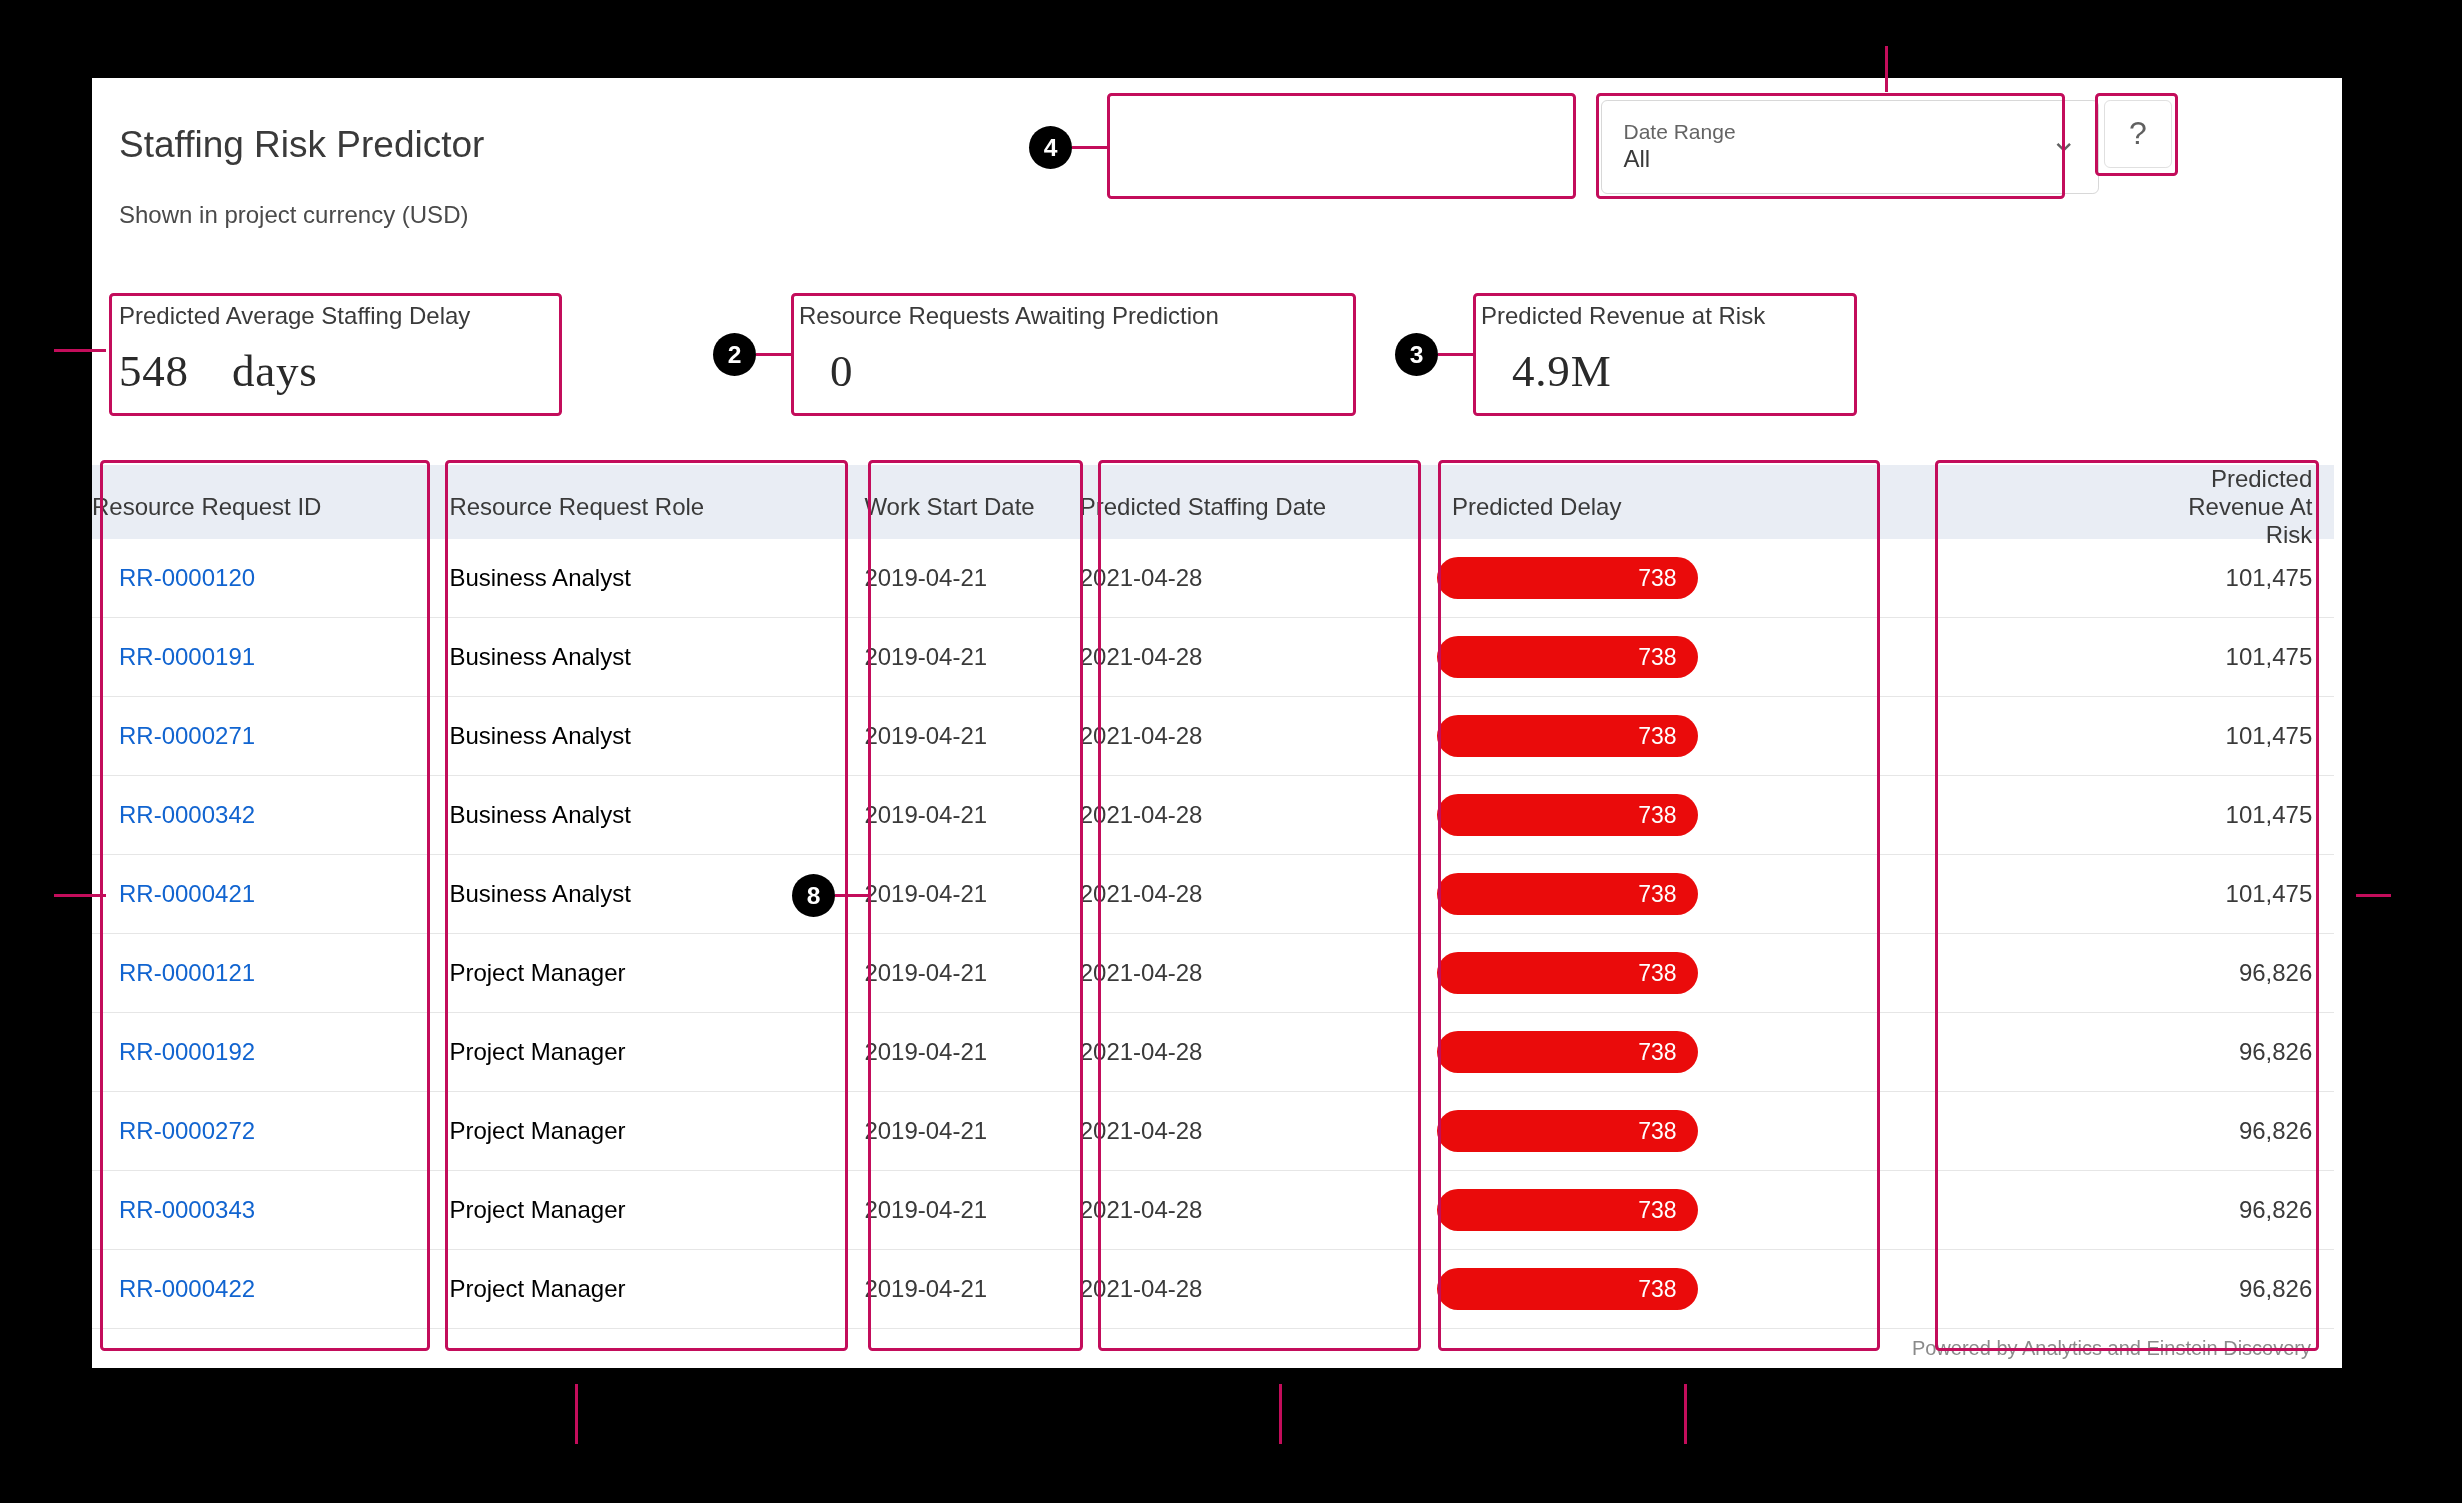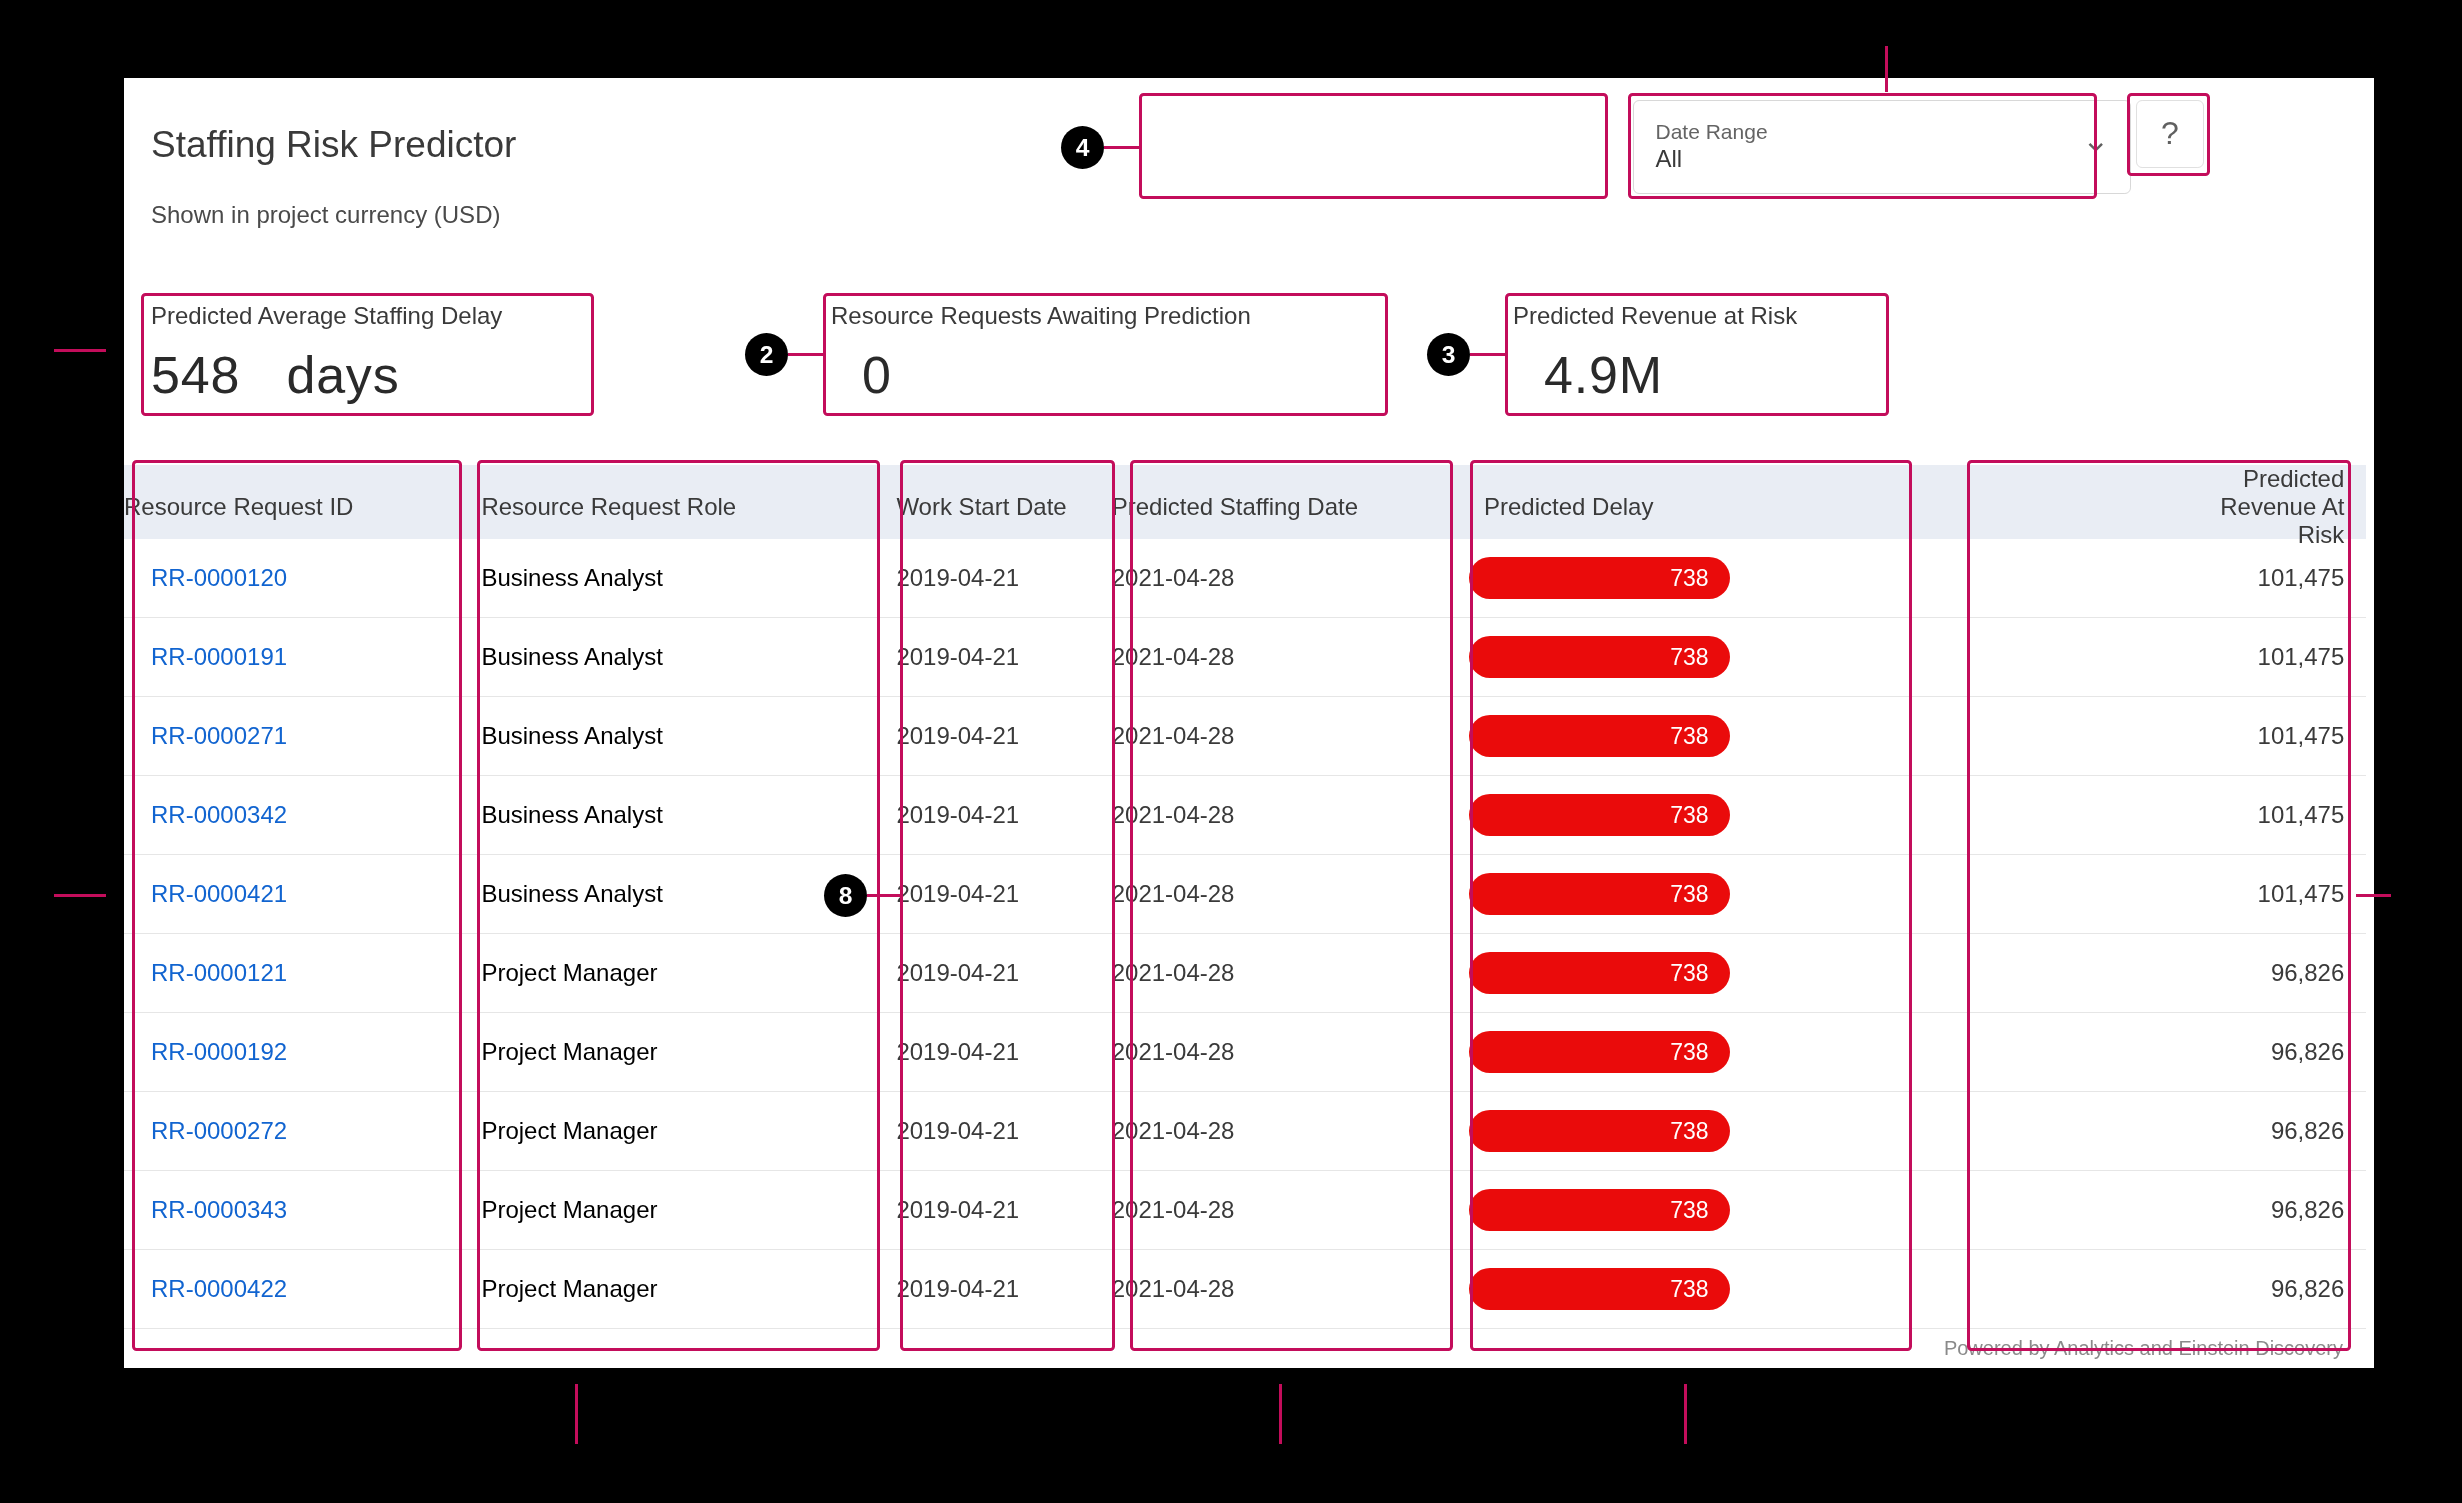--- a/index.html
+++ b/index.html
@@ -4,21 +4,21 @@
 <style>
   * { box-sizing: border-box; margin: 0; padding: 0; }
   html, body { width: 2462px; height: 1504px; }
   body {
     background: #000;
     font-family: "Segoe UI", Arial, sans-serif;
     position: relative;
   }
   .panel {
     position: absolute;
-    left: 124px; top: 78px;
+    left: 92px; top: 78px;
     width: 2250px; height: 1290px;
     background: #fff;
   }
 
   
   .hdr-title { position:absolute; left:27px; top:46px; font-size:37px; color:#3a3a3a; font-weight:400; }
   .hdr-sub   { position:absolute; left:27px; top:123px; font-size:24px; color:#4a4a4a; }
 
   
   .filter {
@@ -40,21 +40,21 @@
   .help-btn {
     position:absolute; top:21.5px; left:2012px; width:68px; height:68px;
     border:1.5px solid #e0e0e0; border-radius:6.1px;
     display:flex; align-items:center; justify-content:center;
     font-size:32px; color:#606060;
   }
 
   
   .kpi { position:absolute; top:224px; }
   .kpi-label { font-size:24px; color:#3a3a3a; margin-bottom:15.4px;text-align:right; }
-  .kpi-val   { font-size:52px; color:#2a2a2a; letter-spacing:0.8px; }
+  .kpi-val   { font-size:45px; color:#2a2a2a; letter-spacing:0.8px;font-family:Liberation Serif, serif; }
   .kpi-val .unit { margin-left:31px; }
   .kpi-1 { left:27px;  }
   .kpi-2 { left:707px; }
   .kpi-3 { left:1389px; }
   .kpi-2 .kpi-val, .kpi-3 .kpi-val { padding-left:31px; }
 
   
   .tbl { position:absolute; left:0; right:7.7px; top:387px; bottom:37px; }
   .thead {
     height:74px; background:#e9edf4;

